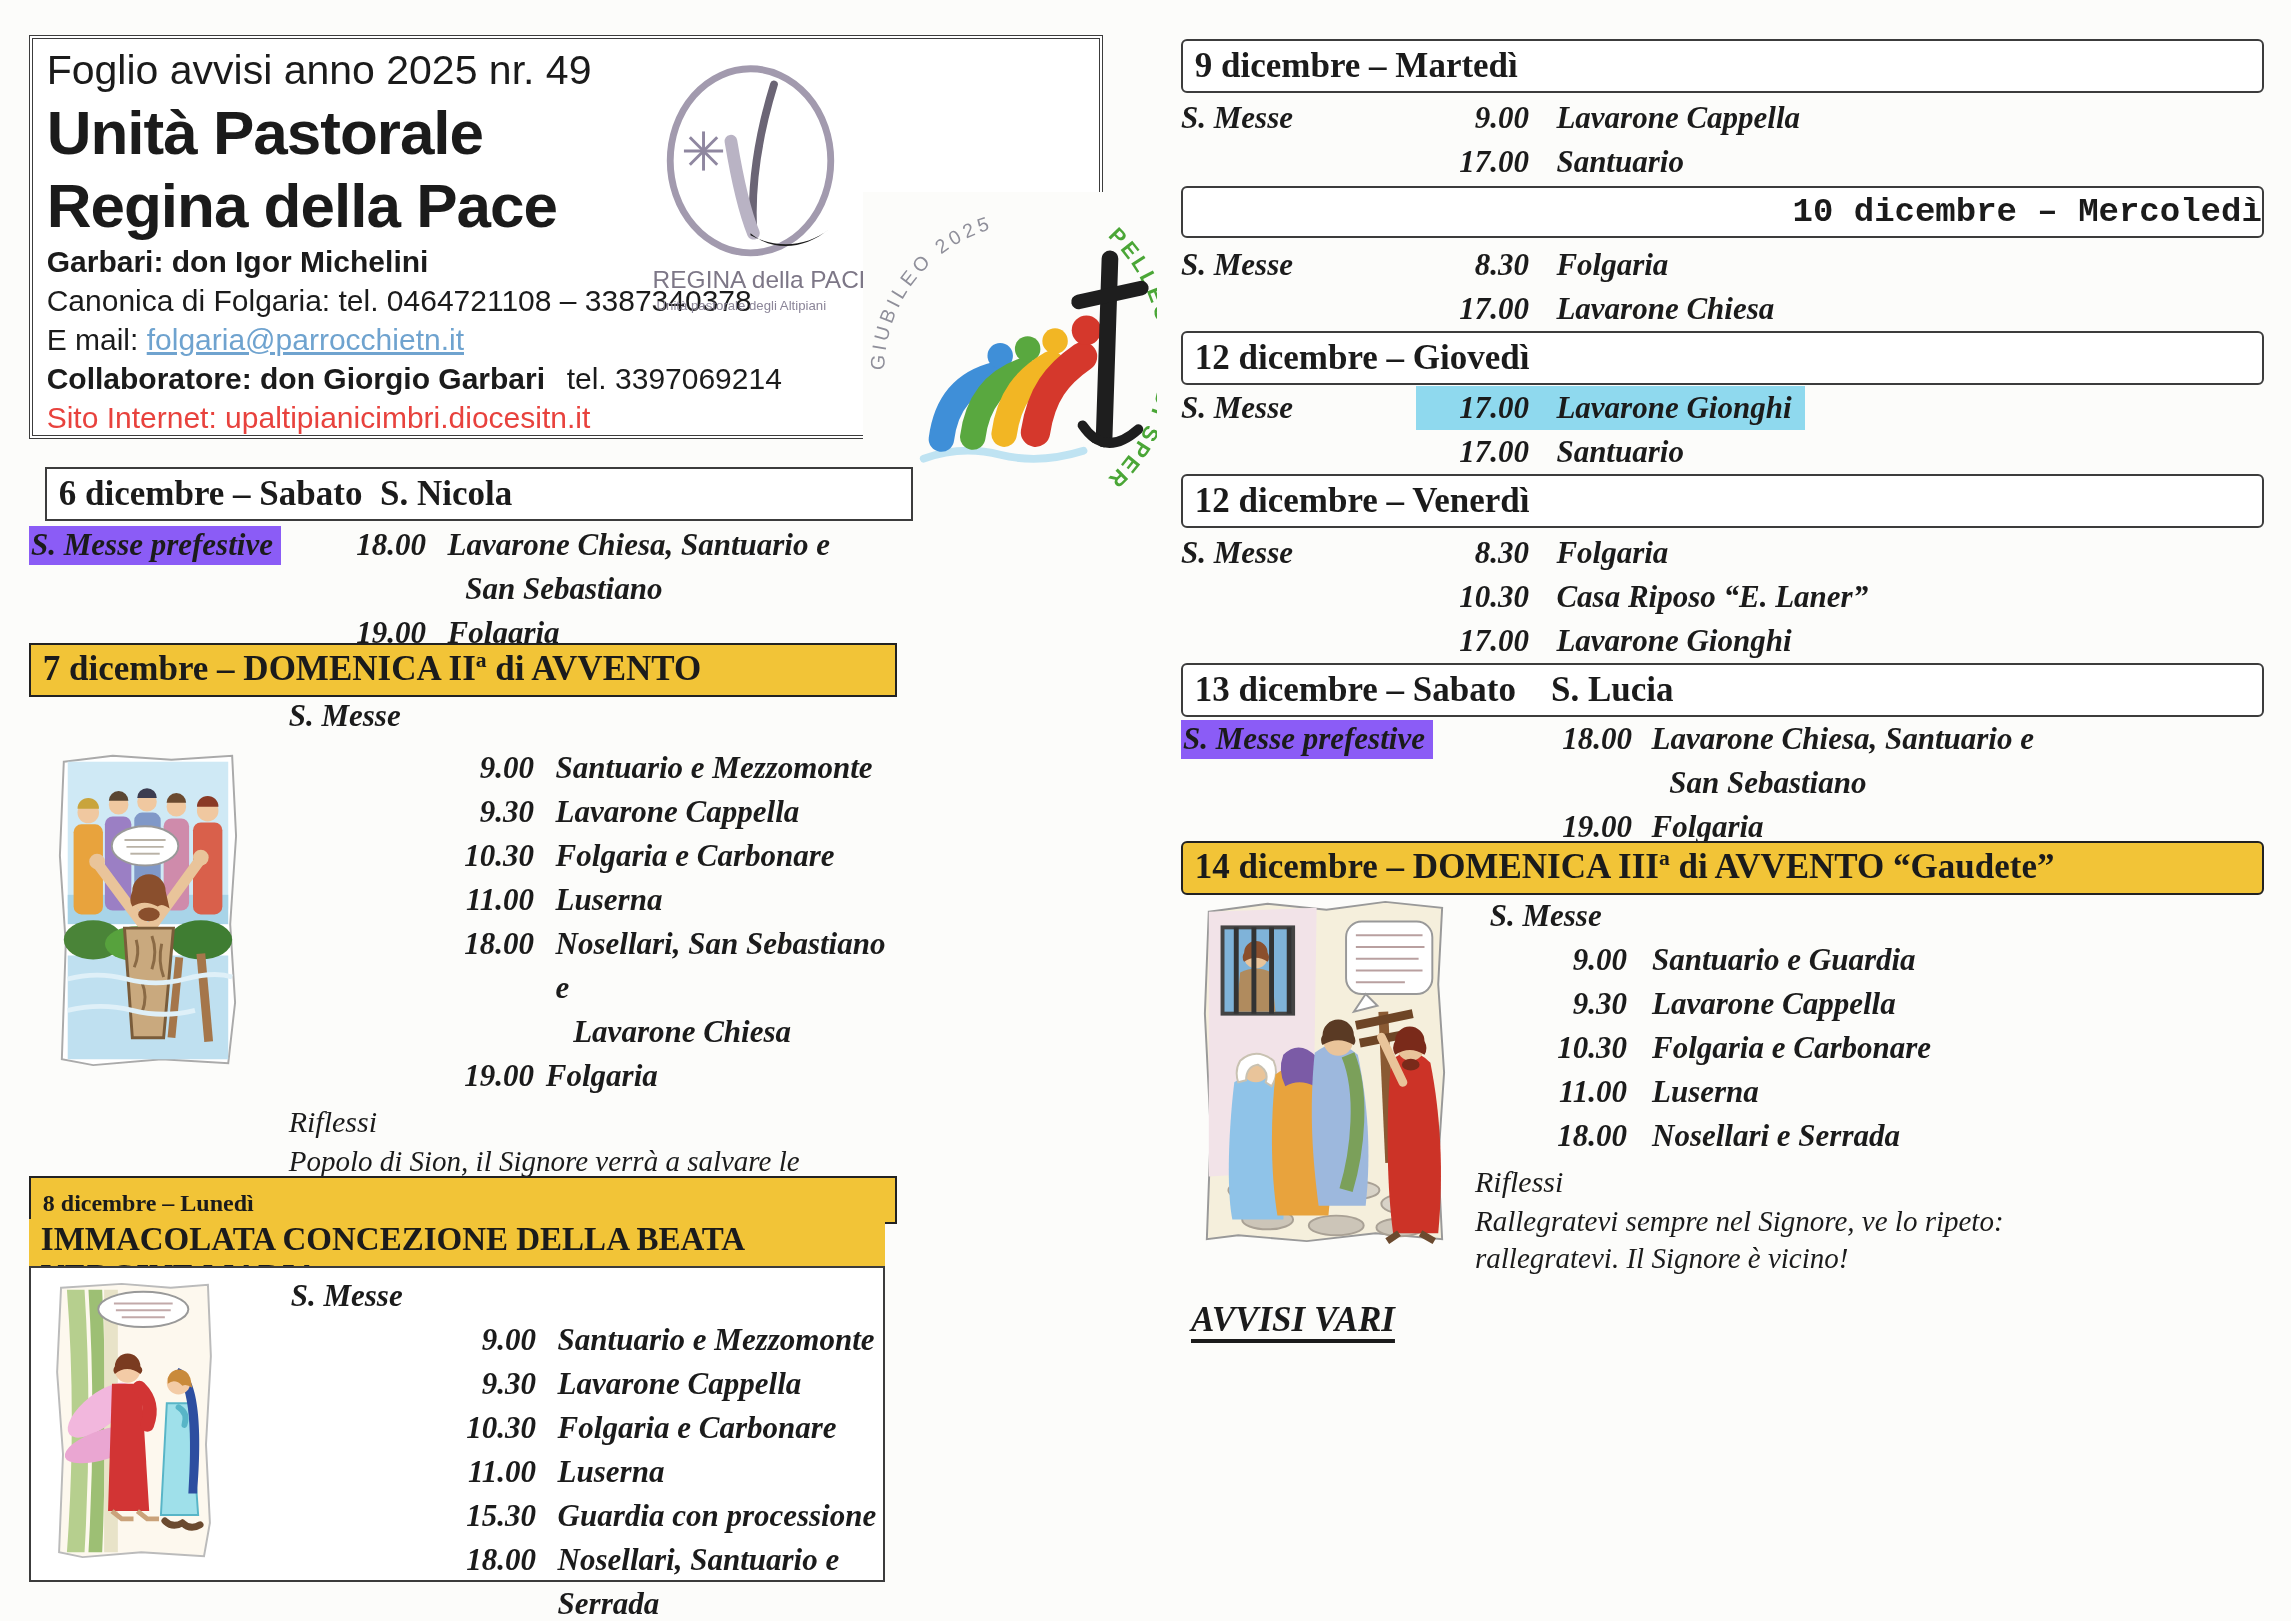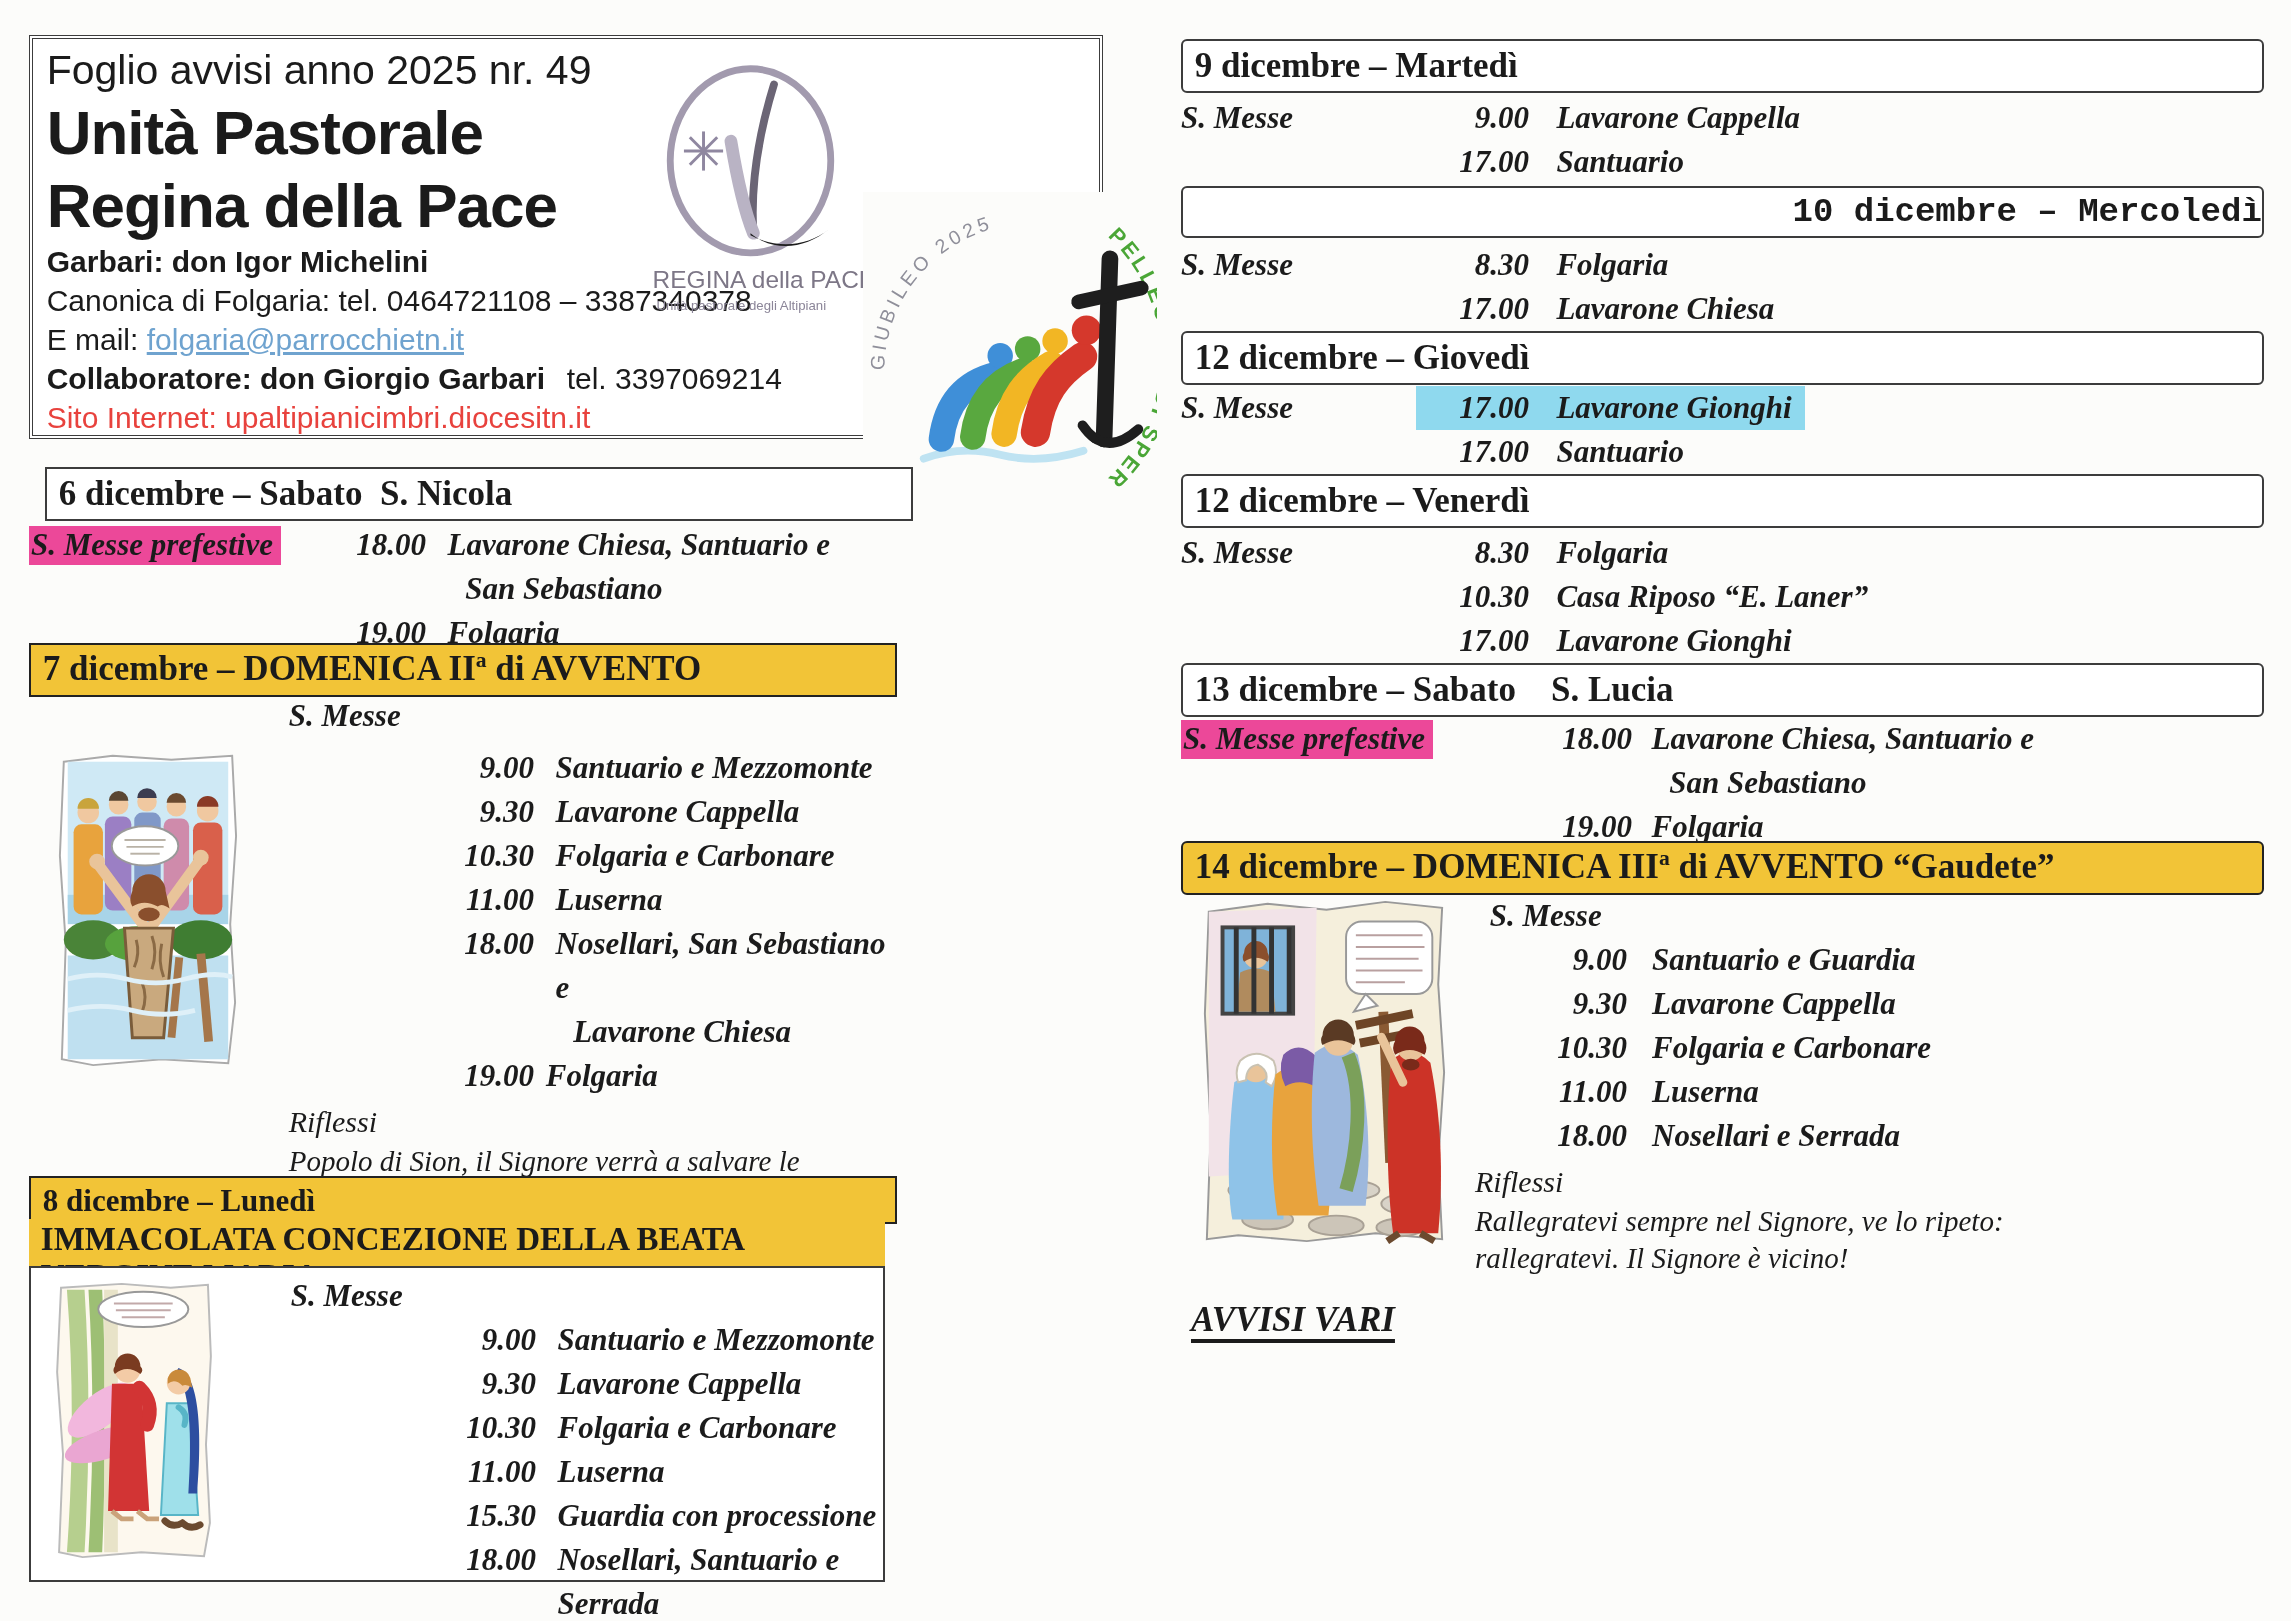--- a/index.html
+++ b/index.html
@@ -26,21 +26,21 @@
   .day-box{position:absolute;left:29px;width:852px;border:2.9px solid #3c3c3c;background:#fff;
     font-size:35px;font-weight:bold;padding:4.9px 0 4.9px 11.8px;z-index:3;}
   .day-box.sans{font-family:Liberation Mono, monospace;font-size:34px;text-align:right;}
   .banner{position:absolute;left:29px;width:852px;background:#f2c437;border:2px solid #222;
     font-size:35px;font-weight:bold;padding:3.9px 0 5.9px 11.8px;z-index:3;}
   .rcol{left:1181px;width:1067px;border-radius:6px;}
   .mbody{position:absolute;left:29px;width:858px;z-index:3;}
   .mbody.rcol{left:1181px;width:1073px;}
   .mrow{display:flex;align-items:baseline;line-height:44px;
     font-style:italic;font-weight:bold;font-size:31px;}
-  .hlY{background:#ec4899;padding:1px 7.8px 2.9px 2px;}
+  .hlY{background:#8b5cf6;padding:1px 7.8px 2.9px 2px;}
   .hlC{background:#8fd9ee;display:flex;padding-right:13.7px;}
 
   
   .mlabelA{width:314px;flex:none;}
   .mtimeA{width:83px;flex:none;text-align:right;}
   .mplaceA{margin-left:21.6px;}
   
   .blockB{margin-left:245px;}
   .mtimeB{width:260px;flex:none;text-align:right;}
   .mplaceB{margin-left:21.6px;}
@@ -239,21 +239,21 @@
             <div class="mtimeB">19.00</div>
             <div class="mplaceB" style="margin-left:11.8px;">Folgaria</div>
           </div>
       </div>
       <div class="riflessi-t" style="padding-left:14.7px;">Riflessi</div>
       <div class="riflessi-x rifW-left" style="padding-left:14.7px;">Popolo di Sion, il Signore verrà a salvare le genti, e farà udire la sua voce maestosa nella letizia del vostro cuore. .</div>
     </div>
   </div>
 
   <div class="banner" style="top:1176px;padding:2px 0 2px 11.8px;">
-    <span style="font-size:31px;">8 dicembre – Lunedì</span>
+    <span style="font-size:24px;">8 dicembre – Lunedì</span>
   </div>
   <div style="position:absolute;left:29px;top:1219px;width:856px;z-index:3;">
     <span class="banner2-line">IMMACOLATA CONCEZIONE DELLA BEATA VERGINE MARIA</span>
   </div>
   <div class="content-box" style="top:1266px;height:312px;">
     <div class="illu" style="left:21.6px;top:9.8px;">
       <svg width="162" height="284" viewBox="0 0 165 290">
         <polygon points="8,10 70,6 120,10 158,7 161,80 156,170 160,250 154,284 90,280 30,285 6,280 10,180 4,96" fill="#fdf8ee" stroke="#bbb" stroke-width="2"></polygon>
         <path d="M14,12 q10,130 0,268 l18,0 q8,-140 0,-268 Z" fill="#b6cf8e"></path>
         <path d="M36,12 q8,130 0,268 l14,0 q6,-140 0,-268 Z" fill="#9dbf74"></path>

